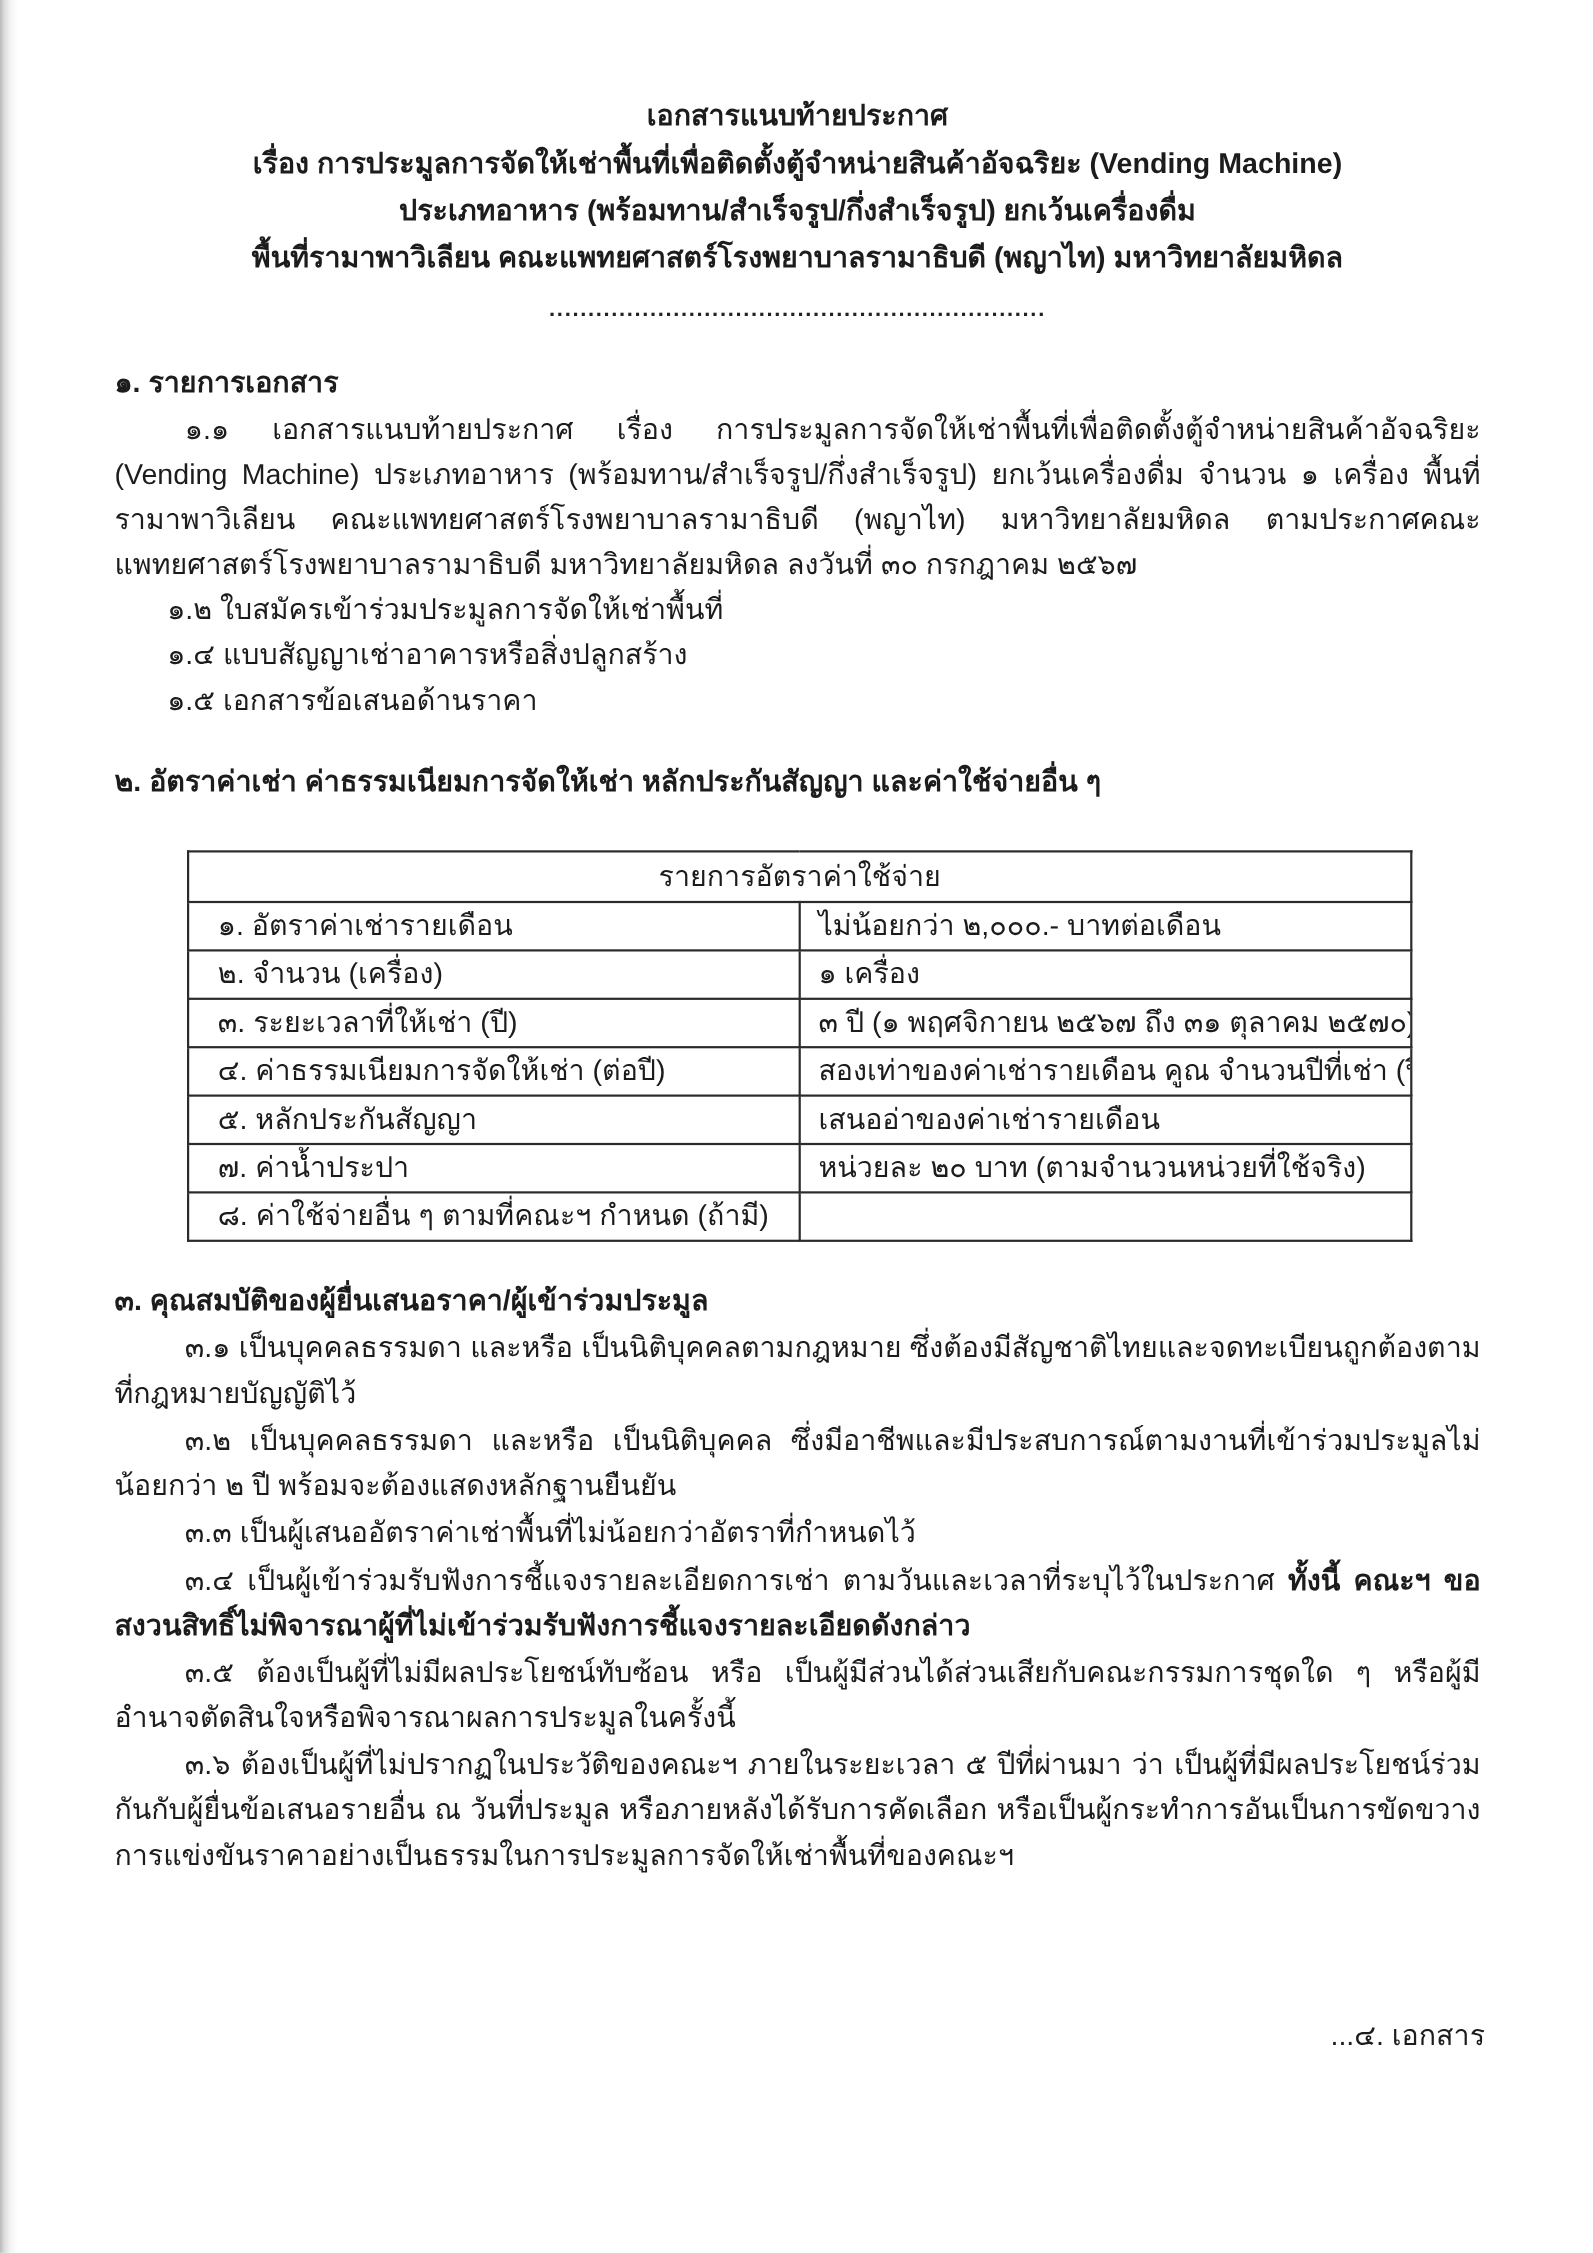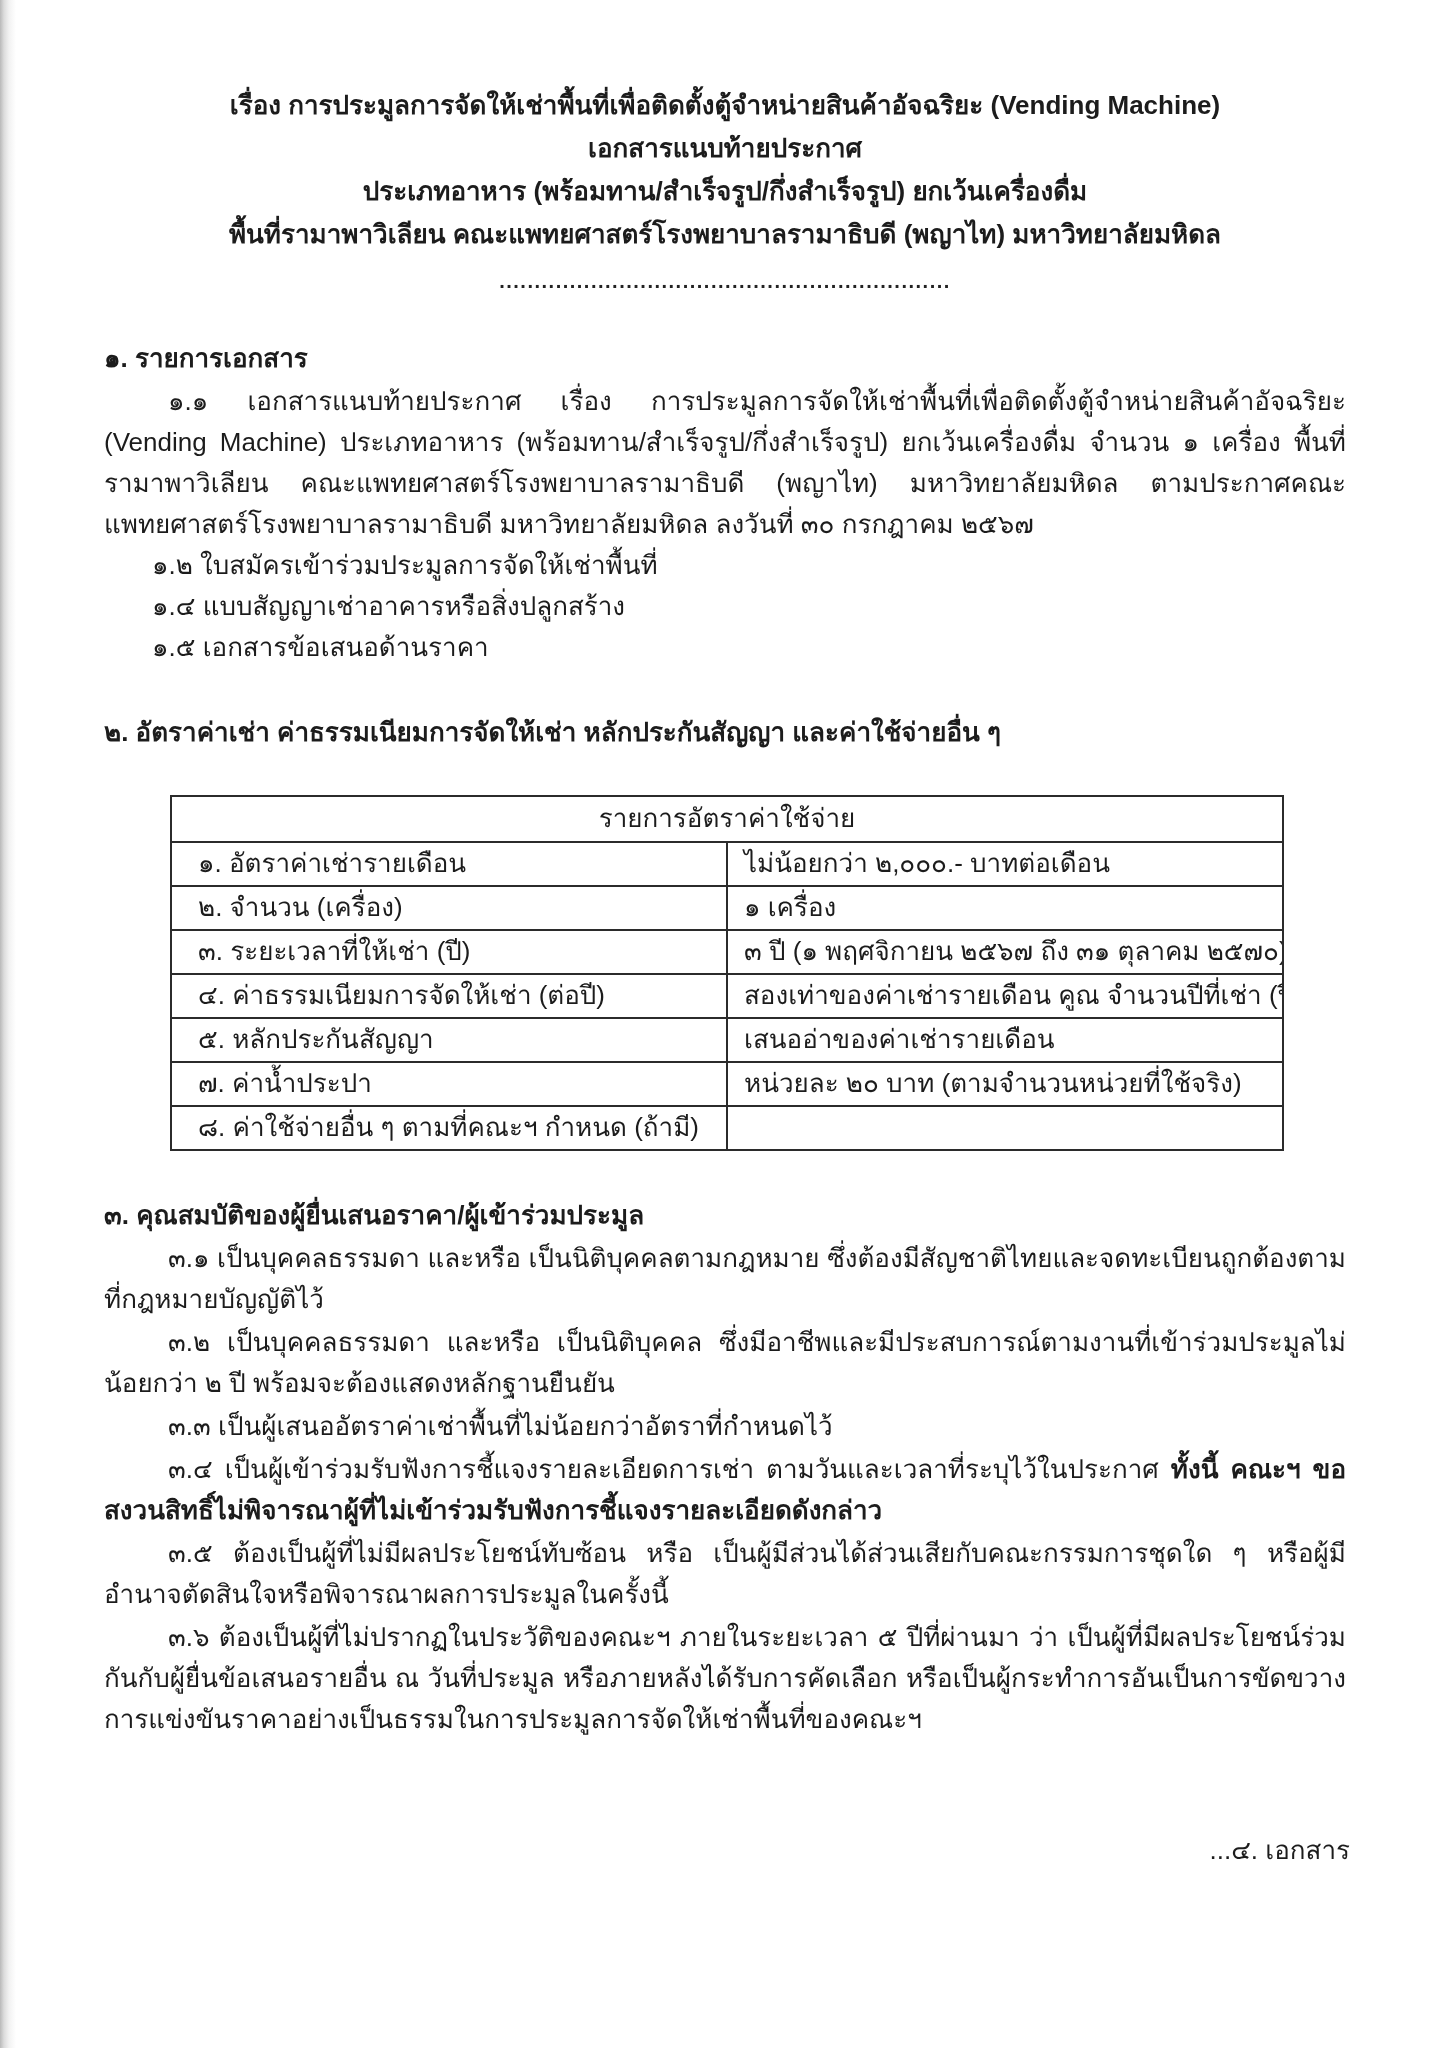--- a/index.html
+++ b/index.html
@@ -19,21 +19,21 @@
     padding:84px 102px 0 104px;
     box-sizing:border-box;
   }
   .center{text-align:center;}
   .bold{font-weight:bold;}
   .hdr-line{line-height:43px;font-weight:bold;}
   .dots{
     text-align:center;font-weight:bold;letter-spacing:1.5px;
     font-size:20px;line-height:26px;margin-top:12px;color:#222;
   }
-  .sec-heading{font-weight:bold;line-height:41px;margin-top:44px;}
+  .sec-heading{font-weight:bold;line-height:41px;margin-top:33px;}
   .para{
     line-height:41px;text-align:justify;text-indent:64px;margin:2px 0 0 0;
   }
   .para.no-just{text-align:left;}
   .sub-item{line-height:41px;margin-left:48px;}
   .fee-table{
     border-collapse:collapse;table-layout:fixed;
     width:1112px;margin:42px 0 0 66px;padding-left:17px;
   }
   .fee-table th,.fee-table td{
@@ -52,22 +52,22 @@
   }
 </style>
 </head>
 <body>
 
 <div class="scan-edge"></div>
 
 <div class="page">
 
   <div>
+    <div class="center hdr-line">เอกสารแนบท้ายประกาศ</div>
     <div class="center hdr-line">เรื่อง การประมูลการจัดให้เช่าพื้นที่เพื่อติดตั้งตู้จำหน่ายสินค้าอัจฉริยะ (Vending Machine)</div>
-    <div class="center hdr-line">เอกสารแนบท้ายประกาศ</div>
     <div class="center hdr-line">ประเภทอาหาร (พร้อมทาน/สำเร็จรูป/กึ่งสำเร็จรูป) ยกเว้นเครื่องดื่ม</div>
     <div class="center hdr-line">พื้นที่รามาพาวิเลียน คณะแพทยศาสตร์โรงพยาบาลรามาธิบดี (พญาไท) มหาวิทยาลัยมหิดล</div>
     <div class="dots">................................................................</div>
   </div>
 
   <div>
     <div class="sec-heading">๑. รายการเอกสาร</div>
     <p class="para">๑.๑ เอกสารแนบท้ายประกาศ เรื่อง การประมูลการจัดให้เช่าพื้นที่เพื่อติดตั้งตู้จำหน่ายสินค้าอัจฉริยะ (Vending Machine) ประเภทอาหาร (พร้อมทาน/สำเร็จรูป/กึ่งสำเร็จรูป) ยกเว้นเครื่องดื่ม จำนวน ๑ เครื่อง พื้นที่รามาพาวิเลียน คณะแพทยศาสตร์โรงพยาบาลรามาธิบดี (พญาไท) มหาวิทยาลัยมหิดล ตามประกาศคณะแพทยศาสตร์โรงพยาบาลรามาธิบดี มหาวิทยาลัยมหิดล ลงวันที่ ๓๐ กรกฎาคม ๒๕๖๗</p>
     <div class="sub-item">๑.๒ ใบสมัครเข้าร่วมประมูลการจัดให้เช่าพื้นที่</div>
     <div class="sub-item">๑.๔ แบบสัญญาเช่าอาคารหรือสิ่งปลูกสร้าง</div>

